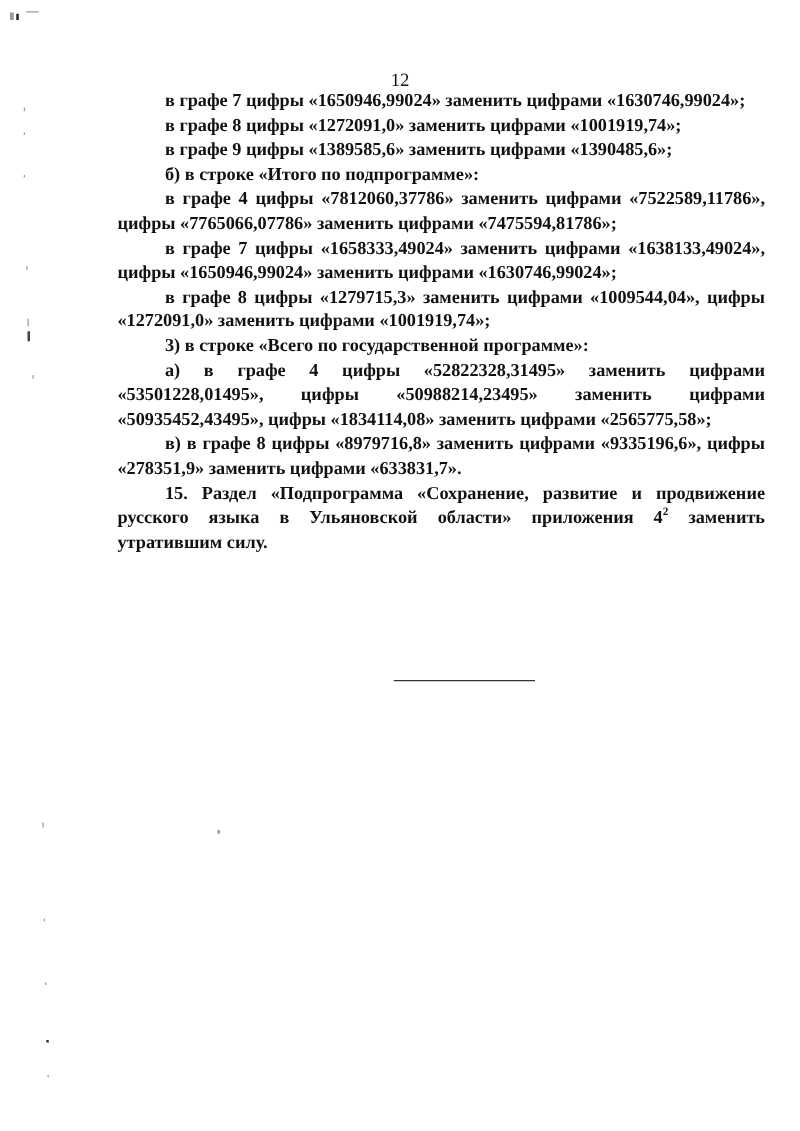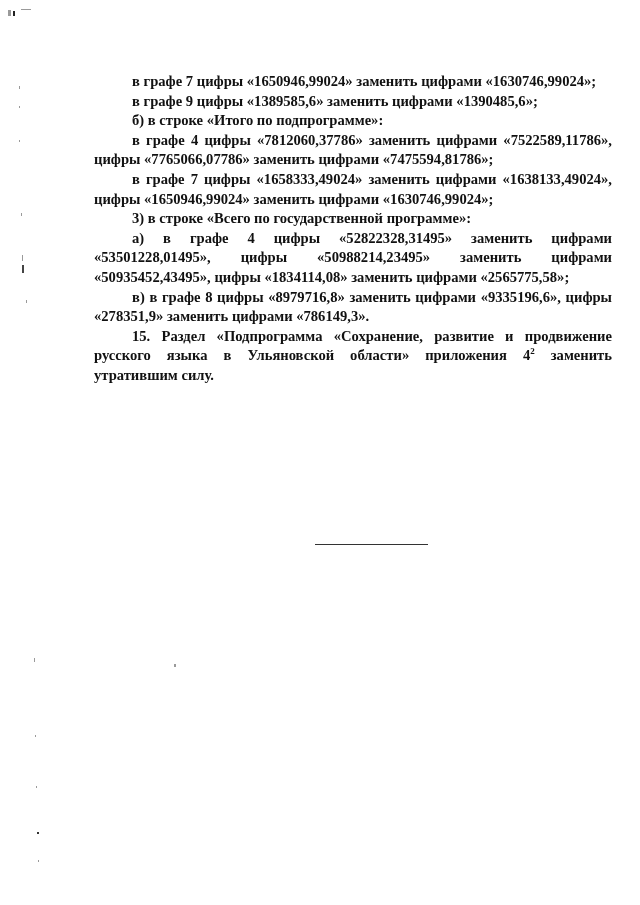--- a/index.html
+++ b/index.html
@@ -22,30 +22,33 @@
       position: absolute; left: 315px; top: 544px; width: 113px; height: 0;
       border-top: 1px solid #333;
     }
     .speck { position: absolute; background: #9a9a9a; }
     sup { font-size: 9px; line-height: 0; }
   </style>
 </head>
 <body>
 
 <div class="page">
+  <div class="pnum">12</div>
 
   <div class="body">
     <p class="p flat">в графе 7 цифры «1650946,99024» заменить цифрами «1630746,99024»;</p>
+    <p class="p flat">в графе 8 цифры «1272091,0» заменить цифрами «1001919,74»;</p>
     <p class="p flat">в графе 9 цифры «1389585,6» заменить цифрами «1390485,6»;</p>
     <p class="p flat">б) в строке «Итого по подпрограмме»:</p>
     <p class="p">в графе 4 цифры «7812060,37786» заменить цифрами «7522589,11786», цифры «7765066,07786» заменить цифрами «7475594,81786»;</p>
     <p class="p">в графе 7 цифры «1658333,49024» заменить цифрами «1638133,49024», цифры «1650946,99024» заменить цифрами «1630746,99024»;</p>
+    <p class="p">в графе 8 цифры «1279715,3» заменить цифрами «1009544,04», цифры «1272091,0» заменить цифрами «1001919,74»;</p>
     <p class="p flat">3) в строке «Всего по государственной программе»:</p>
     <p class="p">а) в графе 4 цифры «52822328,31495» заменить цифрами «53501228,01495», цифры «50988214,23495» заменить цифрами «50935452,43495», цифры «1834114,08» заменить цифрами «2565775,58»;</p>
-    <p class="p">в) в графе 8 цифры «8979716,8» заменить цифрами «9335196,6», цифры «278351,9» заменить цифрами «786149,3».</p>
+    <p class="p">в) в графе 8 цифры «8979716,8» заменить цифрами «9335196,6», цифры «278351,9» заменить цифрами «633831,7».</p>
     <p class="p"><span>15. Раздел «Подпрограмма «Сохранение, развитие и продвижение русского языка в Ульяновской области» приложения 4</span><sup>2</sup><span> заменить утратившим силу.</span></p>
   </div>
 
   <div class="sep"></div>
 
   <div class="speck" style="left:8px;top:10px;width:3px;height:6px;"></div>
   <div class="speck" style="left:13px;top:11px;width:2px;height:5px;background:#222;"></div>
   <div class="speck" style="left:21px;top:9px;width:10px;height:1px;"></div>
   <div class="speck" style="left:19px;top:86px;width:1px;height:3px;"></div>
   <div class="speck" style="left:19px;top:106px;width:1px;height:2px;"></div>

